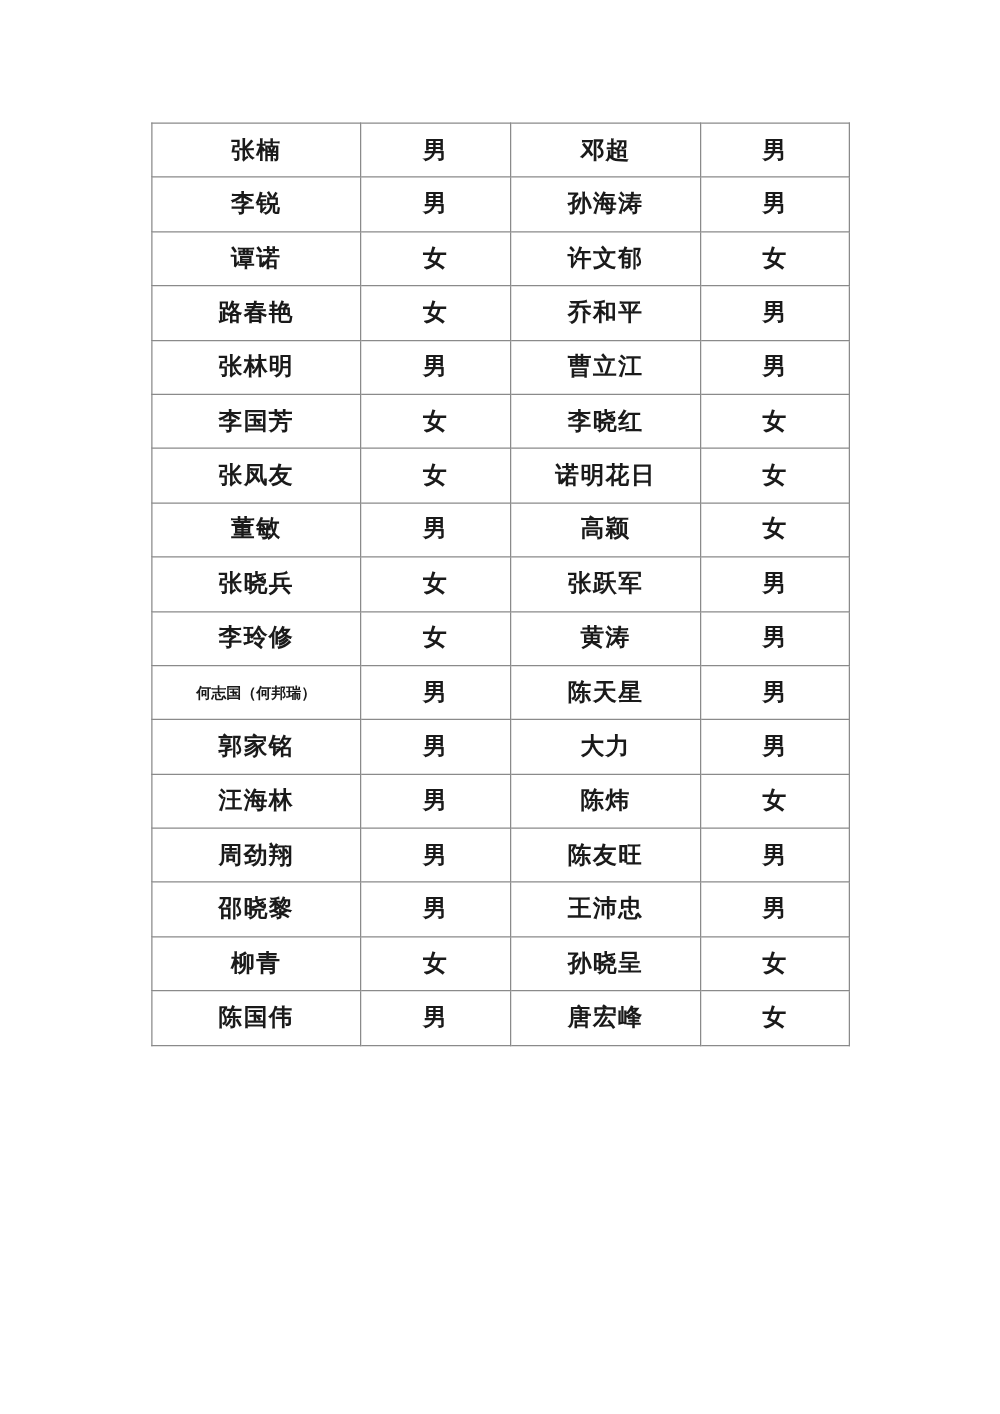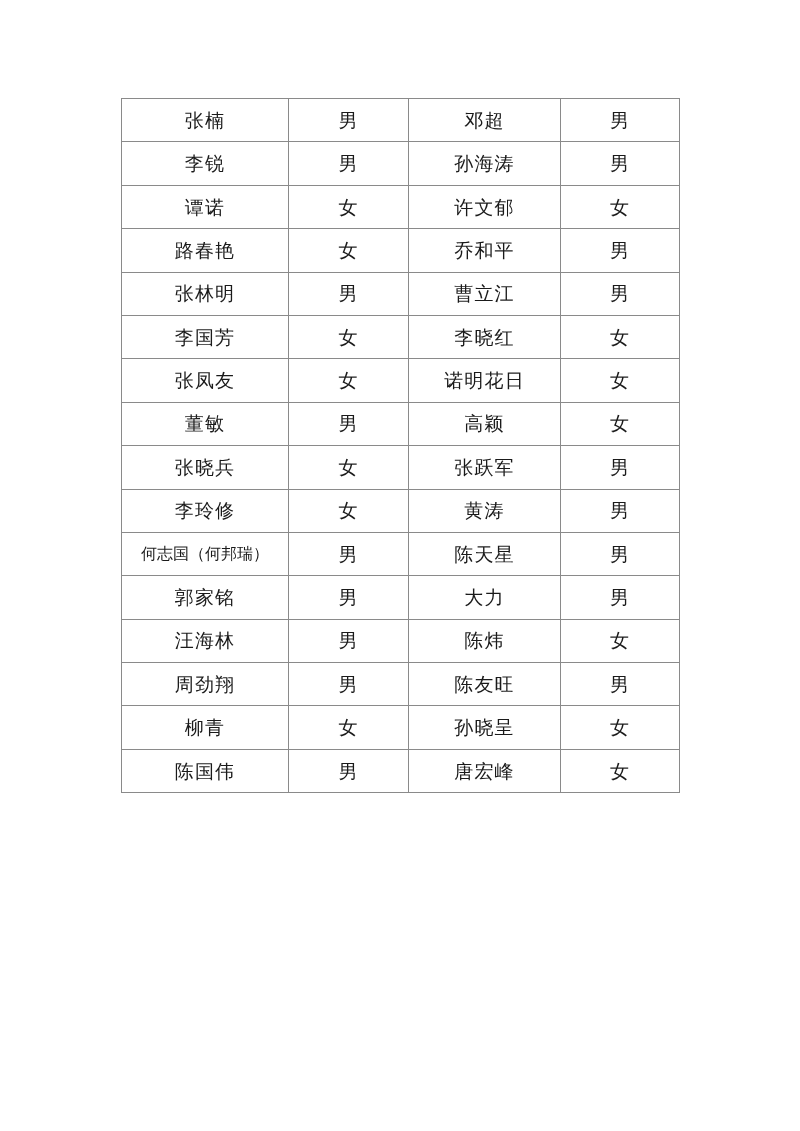--- a/index.html
+++ b/index.html
@@ -25,20 +25,21 @@
 
   
   .roster-table {
     position: absolute;
     left: 121px;
     top: 98px;
     width: 558px;
     border-collapse: collapse;
     table-layout: fixed;
     background: #ffffff;
+    font-weight: bold;
   }
 
   .roster-table col.c-name-a  { width: 167px; }
   .roster-table col.c-sex-a   { width: 120px; }
   .roster-table col.c-name-b  { width: 152px; }
   .roster-table col.c-sex-b   { width: 119px; }
 
   .roster-table td {
     border: 1px solid #8a8a8a;
     height: 42.4px;
@@ -49,21 +50,21 @@
     line-height: 1.1;
     color: #1a1a1a;
     letter-spacing: 0.06em;
     white-space: nowrap;
     overflow: hidden;
   }
 
   
   .roster-table td.tight {
     letter-spacing: 0;
-    font-size: 16px;
+    font-size: 12px;
     padding: 0 1px;
   }
 
   .cell-text {
     display: inline-block;
   }
 </style>
 </head>
 <body>
 
@@ -154,20 +155,26 @@
           <td><span class="cell-text">陈炜</span></td>
           <td><span class="cell-text">女</span></td>
         </tr>
         <tr>
           <td><span class="cell-text">周劲翔</span></td>
           <td><span class="cell-text">男</span></td>
           <td><span class="cell-text">陈友旺</span></td>
           <td><span class="cell-text">男</span></td>
         </tr>
         <tr>
+          <td><span class="cell-text">邵晓黎</span></td>
+          <td><span class="cell-text">男</span></td>
+          <td><span class="cell-text">王沛忠</span></td>
+          <td><span class="cell-text">男</span></td>
+        </tr>
+        <tr>
           <td><span class="cell-text">柳青</span></td>
           <td><span class="cell-text">女</span></td>
           <td><span class="cell-text">孙晓呈</span></td>
           <td><span class="cell-text">女</span></td>
         </tr>
         <tr>
           <td><span class="cell-text">陈国伟</span></td>
           <td><span class="cell-text">男</span></td>
           <td><span class="cell-text">唐宏峰</span></td>
           <td><span class="cell-text">女</span></td>

